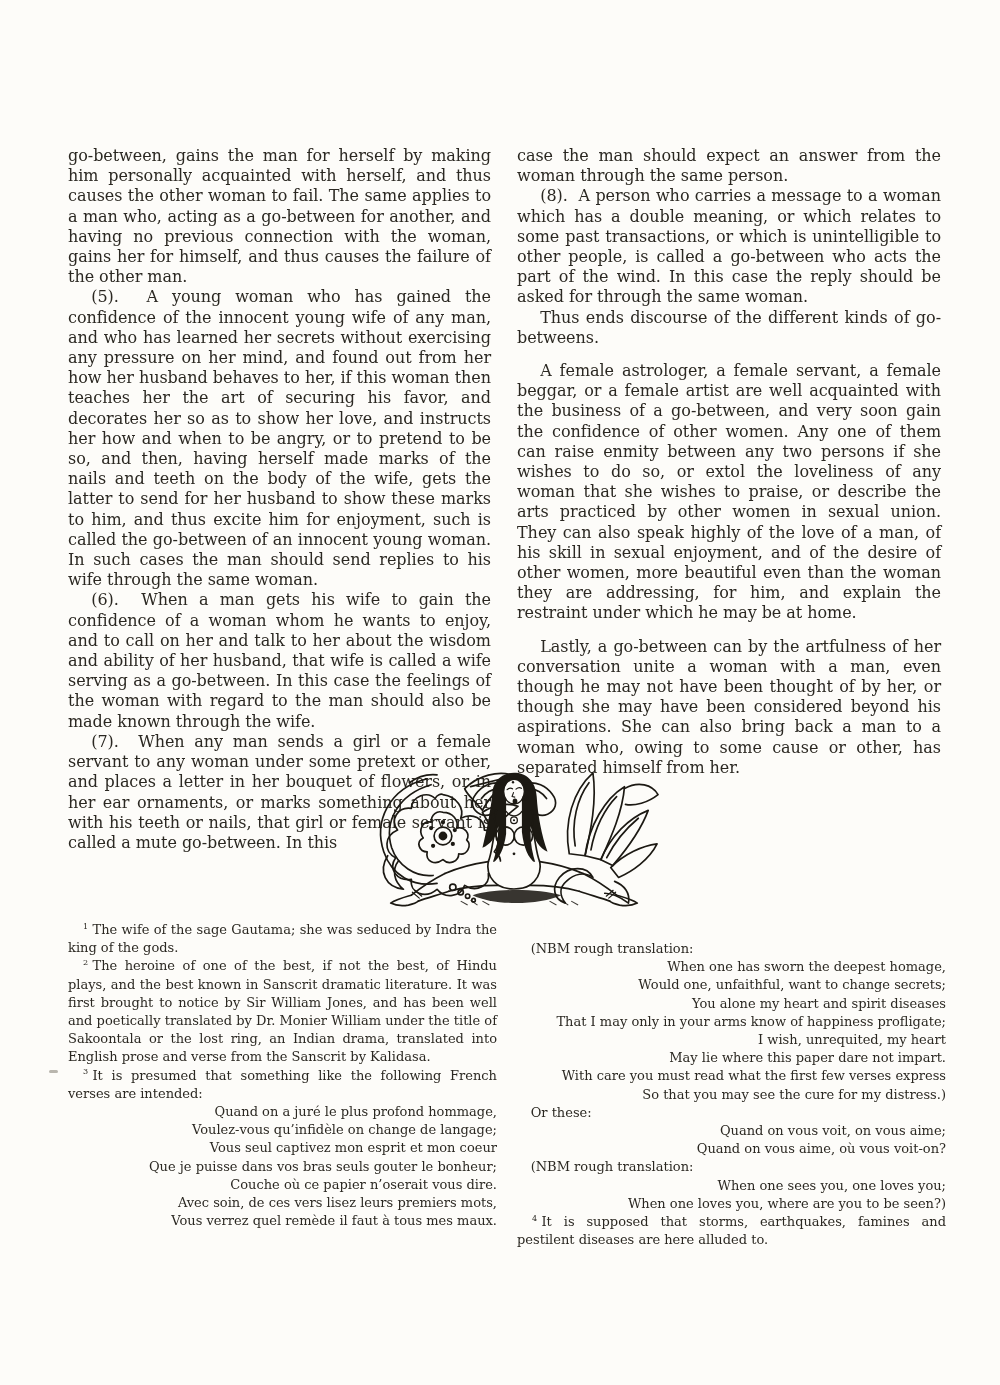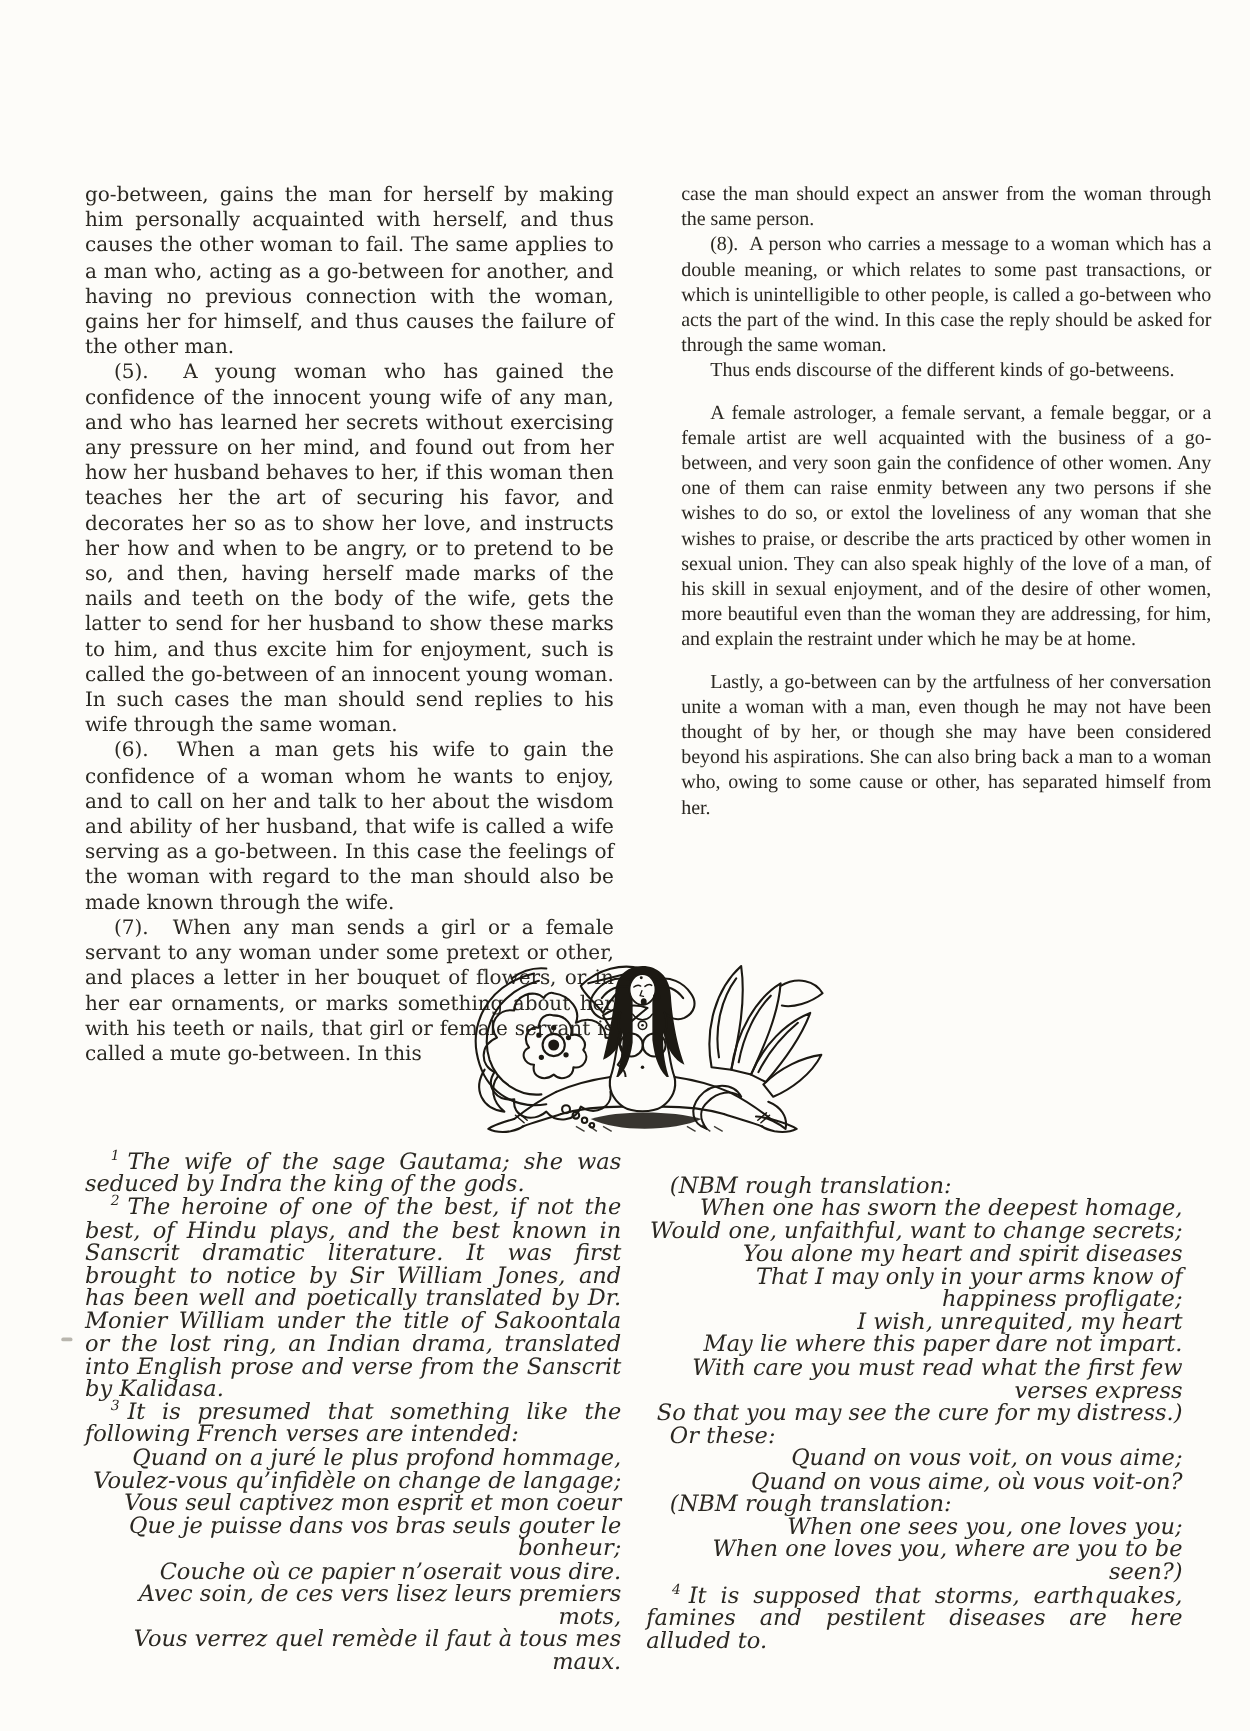--- a/index.html
+++ b/index.html
@@ -7,28 +7,28 @@
     width:1000px;height:1385px;
     background:#fdfcf9;
     font-family:"DejaVu Serif", serif;
     color:#2b2822;
     position:relative;
     overflow:hidden;
   }
   .page{position:absolute;inset:0;border-radius:29px;}
   .col{position:absolute;top:146px;font-size:16px;line-height:20.2px;text-align:justify;letter-spacing:-0.05px;}
   .col-left{left:68px;width:423px;}
-  .col-right{left:545px;width:424px;font-family:Liberation Serif, serif;}
+  .col-right{left:517px;width:424px;}
   .para{margin:0;}
   .indent{text-indent:1.45em;}
   .spaced{margin-top:13px;}
   .illustration{
     position:absolute;left:366px;top:760px;width:296px;height:152px;margin:0;
   }
-  .fnblock{position:absolute;font-size:18px;line-height:18.2px;font-style:italic;}
+  .fnblock{position:absolute;font-size:13px;line-height:18.2px;}
   .fn-left{left:68px;top:921px;width:429px;}
   .fn-right{left:517px;top:940px;width:429px;}
   .fn-note{margin:0;text-align:justify;text-indent:1.15em;}
   .fn-verse{margin:0;text-align:right;text-indent:0;}
   .fn-ind{margin:0;text-align:left;text-indent:1.05em;}
   .sup{font-size:0.62em;vertical-align:super;margin-right:0.55em;line-height:0;}
   .scan-mark{position:absolute;left:49px;top:1070px;width:9px;height:3px;background:#b9b6ae;border-radius:2px;}
 </style>
 </head>
 <body>

